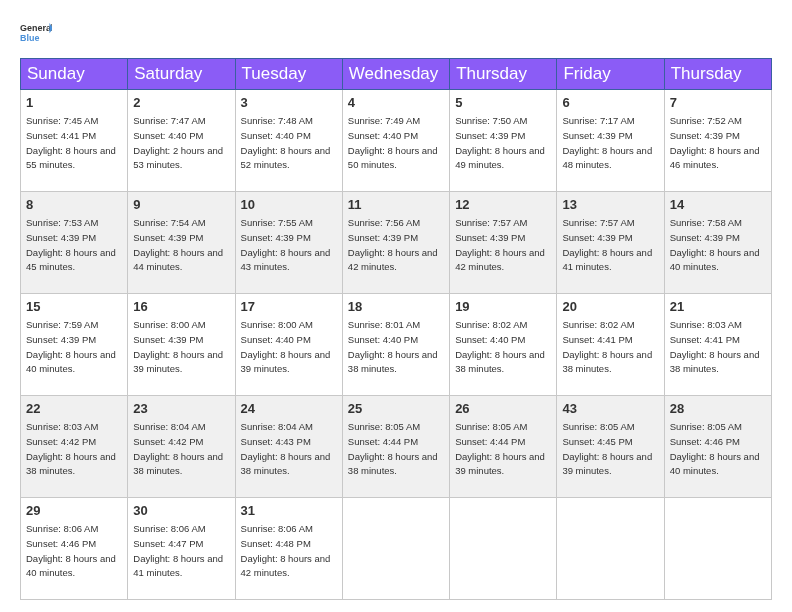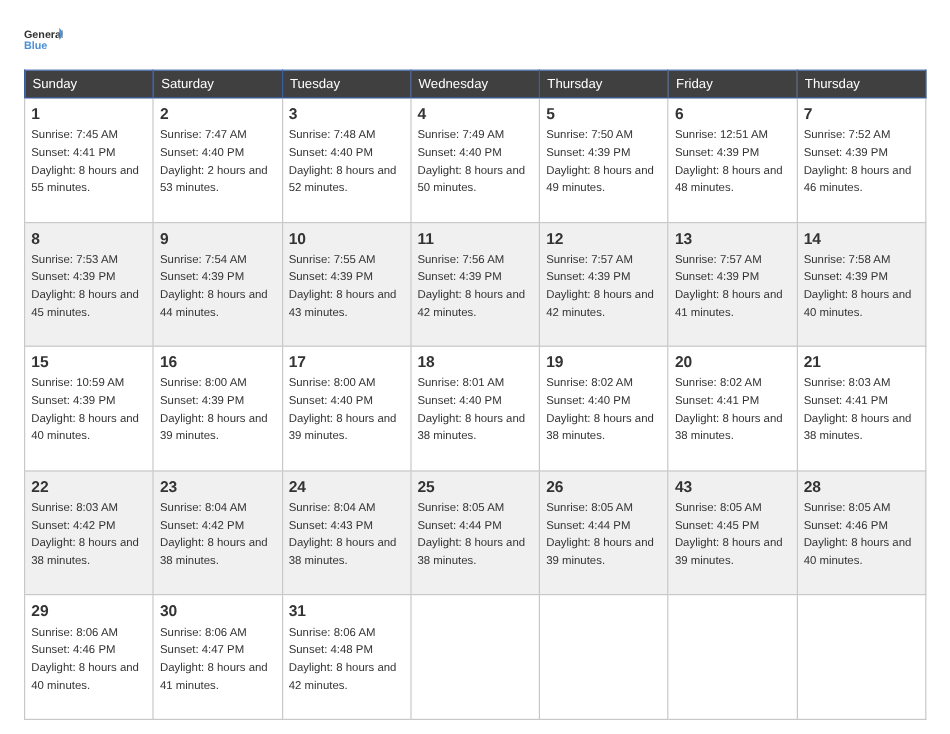--- a/index.html
+++ b/index.html
@@ -40,25 +40,25 @@
       font-size: 14px;
       color: #555;
     }
     .calendar {
       width: 100%;
       border-collapse: collapse;
       flex: 1;
       font-size: 10.5px;
     }
     .calendar thead tr th {
-      background-color: #404040;
+      background-color: #8b5cf6;
       color: #fff;
       text-align: left;
       padding: 5px 6px;
-      font-size: 11px;
+      font-size: 17px;
       font-weight: normal;
       border: 1px solid #3a5fa0;
       margin-top: 12px;
     }
     .calendar tbody tr td {
       border: 1px solid #c8c8c8;
       vertical-align: top;
       padding: 4px 5px;
       width: calc(100% / 7);
       background: #fff;
@@ -112,34 +112,34 @@
           <th>Thursday</th>
         </tr>
     </thead>
     <tbody id="calendar-body">
     <tr>
           <td><span class="day-num">1</span><span class="day-info">Sunrise: 7:45 AM</span><br><span class="day-info">Sunset: 4:41 PM</span><br><span class="day-info">Daylight: 8 hours and 55 minutes.</span></td>
           <td><span class="day-num">2</span><span class="day-info">Sunrise: 7:47 AM</span><br><span class="day-info">Sunset: 4:40 PM</span><br><span class="day-info">Daylight: 2 hours and 53 minutes.</span></td>
           <td><span class="day-num">3</span><span class="day-info">Sunrise: 7:48 AM</span><br><span class="day-info">Sunset: 4:40 PM</span><br><span class="day-info">Daylight: 8 hours and 52 minutes.</span></td>
           <td><span class="day-num">4</span><span class="day-info">Sunrise: 7:49 AM</span><br><span class="day-info">Sunset: 4:40 PM</span><br><span class="day-info">Daylight: 8 hours and 50 minutes.</span></td>
           <td><span class="day-num">5</span><span class="day-info">Sunrise: 7:50 AM</span><br><span class="day-info">Sunset: 4:39 PM</span><br><span class="day-info">Daylight: 8 hours and 49 minutes.</span></td>
-          <td><span class="day-num">6</span><span class="day-info">Sunrise: 12:51 AM</span><br><span class="day-info">Sunset: 4:39 PM</span><br><span class="day-info">Daylight: 8 hours and 48 minutes.</span></td>
+          <td><span class="day-num">6</span><span class="day-info">Sunrise: 7:17 AM</span><br><span class="day-info">Sunset: 4:39 PM</span><br><span class="day-info">Daylight: 8 hours and 48 minutes.</span></td>
           <td><span class="day-num">7</span><span class="day-info">Sunrise: 7:52 AM</span><br><span class="day-info">Sunset: 4:39 PM</span><br><span class="day-info">Daylight: 8 hours and 46 minutes.</span></td>
         </tr>
         <tr>
           <td><span class="day-num">8</span><span class="day-info">Sunrise: 7:53 AM</span><br><span class="day-info">Sunset: 4:39 PM</span><br><span class="day-info">Daylight: 8 hours and 45 minutes.</span></td>
           <td><span class="day-num">9</span><span class="day-info">Sunrise: 7:54 AM</span><br><span class="day-info">Sunset: 4:39 PM</span><br><span class="day-info">Daylight: 8 hours and 44 minutes.</span></td>
           <td><span class="day-num">10</span><span class="day-info">Sunrise: 7:55 AM</span><br><span class="day-info">Sunset: 4:39 PM</span><br><span class="day-info">Daylight: 8 hours and 43 minutes.</span></td>
           <td><span class="day-num">11</span><span class="day-info">Sunrise: 7:56 AM</span><br><span class="day-info">Sunset: 4:39 PM</span><br><span class="day-info">Daylight: 8 hours and 42 minutes.</span></td>
           <td><span class="day-num">12</span><span class="day-info">Sunrise: 7:57 AM</span><br><span class="day-info">Sunset: 4:39 PM</span><br><span class="day-info">Daylight: 8 hours and 42 minutes.</span></td>
           <td><span class="day-num">13</span><span class="day-info">Sunrise: 7:57 AM</span><br><span class="day-info">Sunset: 4:39 PM</span><br><span class="day-info">Daylight: 8 hours and 41 minutes.</span></td>
           <td><span class="day-num">14</span><span class="day-info">Sunrise: 7:58 AM</span><br><span class="day-info">Sunset: 4:39 PM</span><br><span class="day-info">Daylight: 8 hours and 40 minutes.</span></td>
         </tr>
         <tr>
-          <td><span class="day-num">15</span><span class="day-info">Sunrise: 10:59 AM</span><br><span class="day-info">Sunset: 4:39 PM</span><br><span class="day-info">Daylight: 8 hours and 40 minutes.</span></td>
+          <td><span class="day-num">15</span><span class="day-info">Sunrise: 7:59 AM</span><br><span class="day-info">Sunset: 4:39 PM</span><br><span class="day-info">Daylight: 8 hours and 40 minutes.</span></td>
           <td><span class="day-num">16</span><span class="day-info">Sunrise: 8:00 AM</span><br><span class="day-info">Sunset: 4:39 PM</span><br><span class="day-info">Daylight: 8 hours and 39 minutes.</span></td>
           <td><span class="day-num">17</span><span class="day-info">Sunrise: 8:00 AM</span><br><span class="day-info">Sunset: 4:40 PM</span><br><span class="day-info">Daylight: 8 hours and 39 minutes.</span></td>
           <td><span class="day-num">18</span><span class="day-info">Sunrise: 8:01 AM</span><br><span class="day-info">Sunset: 4:40 PM</span><br><span class="day-info">Daylight: 8 hours and 38 minutes.</span></td>
           <td><span class="day-num">19</span><span class="day-info">Sunrise: 8:02 AM</span><br><span class="day-info">Sunset: 4:40 PM</span><br><span class="day-info">Daylight: 8 hours and 38 minutes.</span></td>
           <td><span class="day-num">20</span><span class="day-info">Sunrise: 8:02 AM</span><br><span class="day-info">Sunset: 4:41 PM</span><br><span class="day-info">Daylight: 8 hours and 38 minutes.</span></td>
           <td><span class="day-num">21</span><span class="day-info">Sunrise: 8:03 AM</span><br><span class="day-info">Sunset: 4:41 PM</span><br><span class="day-info">Daylight: 8 hours and 38 minutes.</span></td>
         </tr>
         <tr>
           <td><span class="day-num">22</span><span class="day-info">Sunrise: 8:03 AM</span><br><span class="day-info">Sunset: 4:42 PM</span><br><span class="day-info">Daylight: 8 hours and 38 minutes.</span></td>
           <td><span class="day-num">23</span><span class="day-info">Sunrise: 8:04 AM</span><br><span class="day-info">Sunset: 4:42 PM</span><br><span class="day-info">Daylight: 8 hours and 38 minutes.</span></td>

